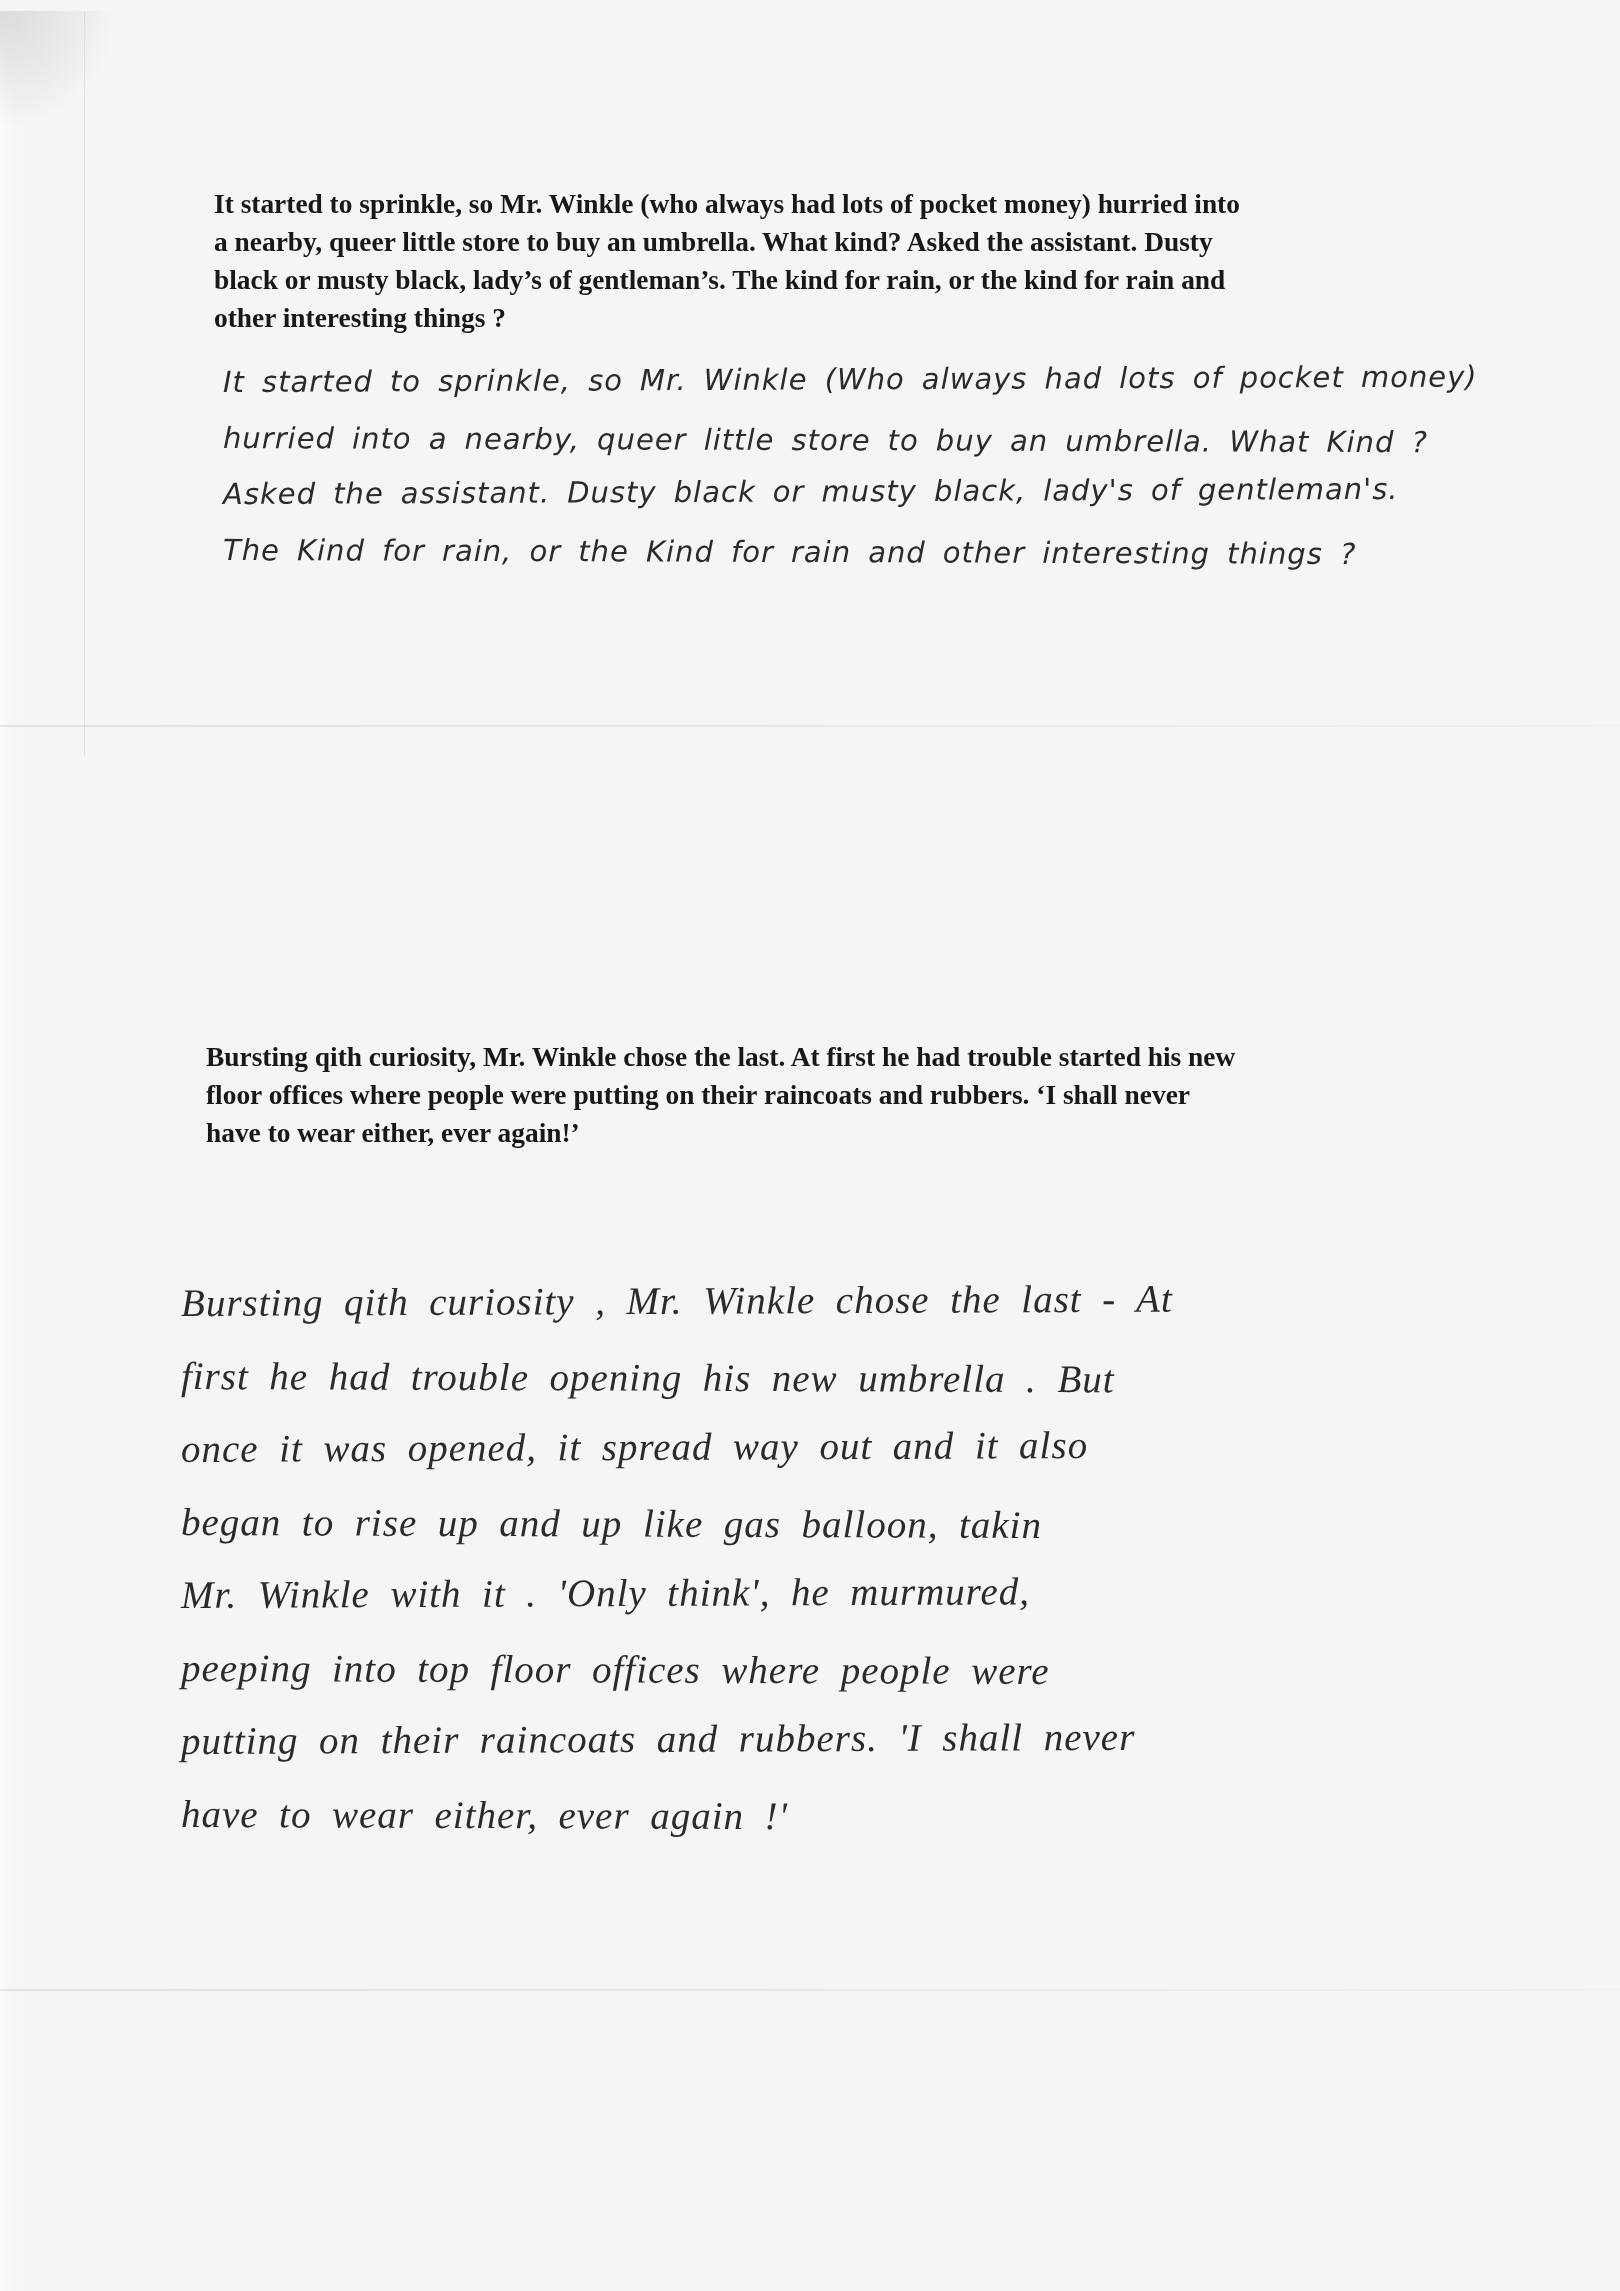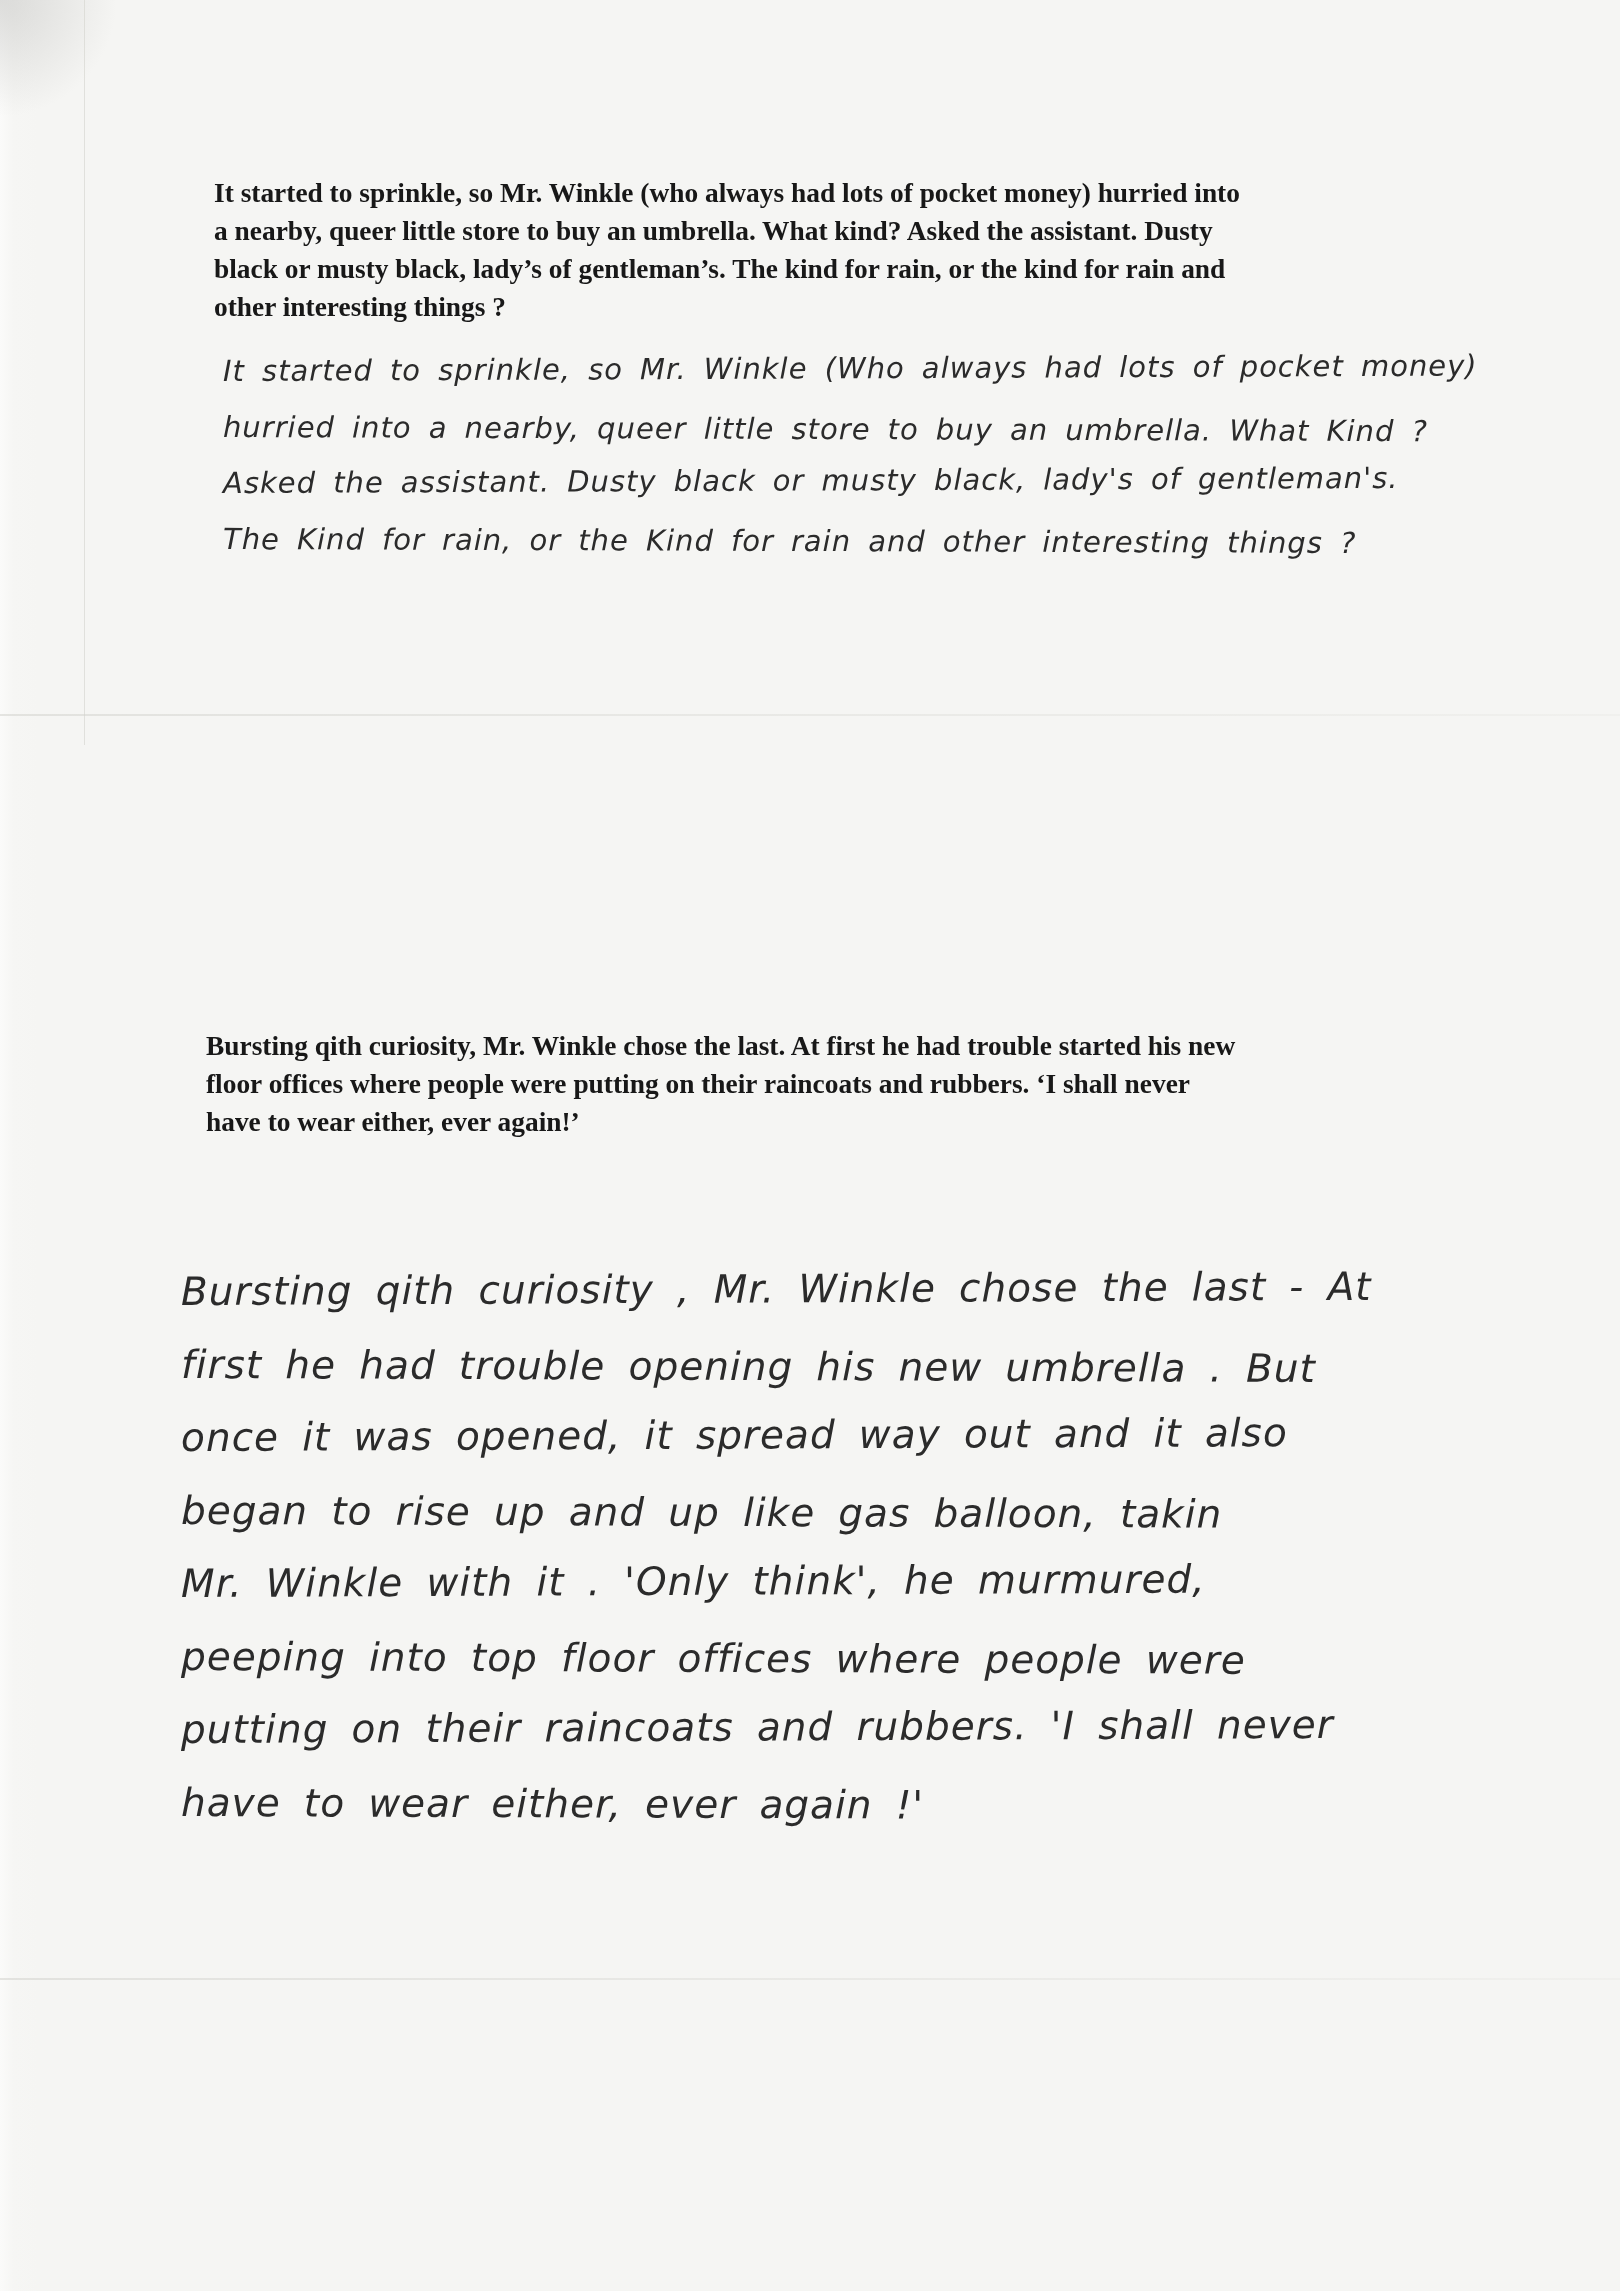--- a/index.html
+++ b/index.html
@@ -13,20 +13,21 @@
     background: #f5f5f3;
     overflow: hidden;
     font-family: "Liberation Serif", serif;
   }
   .page {
     position: absolute;
     inset: 0;
     background:
       linear-gradient(90deg, #fbfbfa 0px, #f6f6f4 13.7px, #f5f5f3 39px),
       #f5f5f3;
+    margin-top: 11px;
   }
   
   .artifact-h {
     position: absolute;
     left: 0;
     width: 100%;
     height: 2px;
     background: linear-gradient(90deg, rgba(210,210,205,0.55), rgba(225,225,220,0.25));
   }
   .artifact-v {
@@ -64,20 +65,21 @@
     font-size: 29px;
     line-height: 56px;
     letter-spacing: 1px;
     word-spacing: 6.9px;
   }
   .hw-2 {
     font-size: 39px;
     line-height: 73px;
     letter-spacing: 1px;
     word-spacing: 9.8px;
+    font-family: Liberation Serif, serif;
   }
   .hw-line { transform-origin: left center; }
   .hw-line:nth-child(odd)  { transform: rotate(-0.25deg); }
   .hw-line:nth-child(even) { transform: rotate(0.2deg); }
 </style>
 </head>
 <body>
 
 <div class="page">
 

